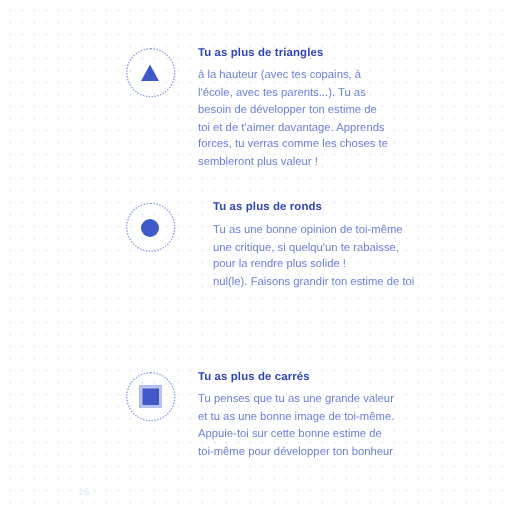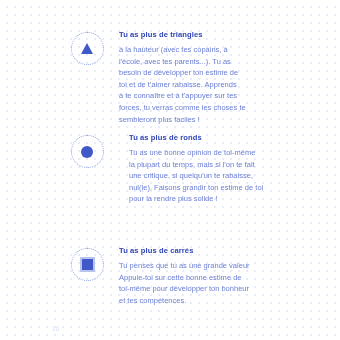--- a/index.html
+++ b/index.html
@@ -25,21 +25,21 @@
   }
   #content {
     position: absolute;
     left: 0;
     top: 0;
     right: 0;
     bottom: 0;
   }
   .section {
     position: absolute;
-    left: 59px;
+    left: 72px;
     right: 16px;
     display: flex;
     align-items: flex-start;
   }
   .badge-wrap {
     width: 56px;
     flex: 0 0 56px;
     display: flex;
     justify-content: center;
     padding-top: 2px;
@@ -122,58 +122,56 @@
       <div class="badge">
         <span class="shape-triangle"></span>
       </div>
     </div>
     <div class="text-col">
       <p class="heading">Tu as plus de triangles</p>
       <p class="body">
         <span class="ln">à la hauteur (avec tes copains, à</span>
         <span class="ln">l'école, avec tes parents...). Tu as</span>
         <span class="ln">besoin de développer ton estime de</span>
-        <span class="ln">toi et de t'aimer rabaisse. Apprends</span>
-        <span class="ln">à te connaître et à t'appuyer sur tes</span>
+        <span class="ln">toi et de t'aimer davantage. Apprends</span>
         <span class="ln">forces, tu verras comme les choses te</span>
-        <span class="ln">sembleront plus faciles !</span>
+        <span class="ln">sembleront plus valeur !</span>
       </p>
     </div>
   </div>
 
   <div class="section" id="sec-ronds">
     <div class="badge-wrap">
       <div class="badge">
         <span class="shape-circle"></span>
       </div>
     </div>
     <div class="text-col">
       <p class="heading">Tu as plus de ronds</p>
       <p class="body">
         <span class="ln">Tu as une bonne opinion de toi-même</span>
-        <span class="ln">la plupart du temps, mais si l'on te fait</span>
         <span class="ln">une critique, si quelqu'un te rabaisse,</span>
+        <span class="ln">pour la rendre plus solide !</span>
         <span class="ln">nul(le). Faisons grandir ton estime de toi</span>
-        <span class="ln">pour la rendre plus solide !</span>
       </p>
     </div>
   </div>
 
   <div class="section" id="sec-carres">
     <div class="badge-wrap">
       <div class="badge">
         <span class="shape-square"></span>
       </div>
     </div>
     <div class="text-col">
       <p class="heading">Tu as plus de carrés</p>
       <p class="body">
         <span class="ln">Tu penses que tu as une grande valeur</span>
+        <span class="ln">et tu as une bonne image de toi-même.</span>
         <span class="ln">Appuie-toi sur cette bonne estime de</span>
         <span class="ln">toi-même pour développer ton bonheur</span>
-        <span class="ln">et tes compétences.</span>
       </p>
     </div>
   </div>
 
   <div id="page-number">16</div>
 
 </div>
 
 </body></html>

